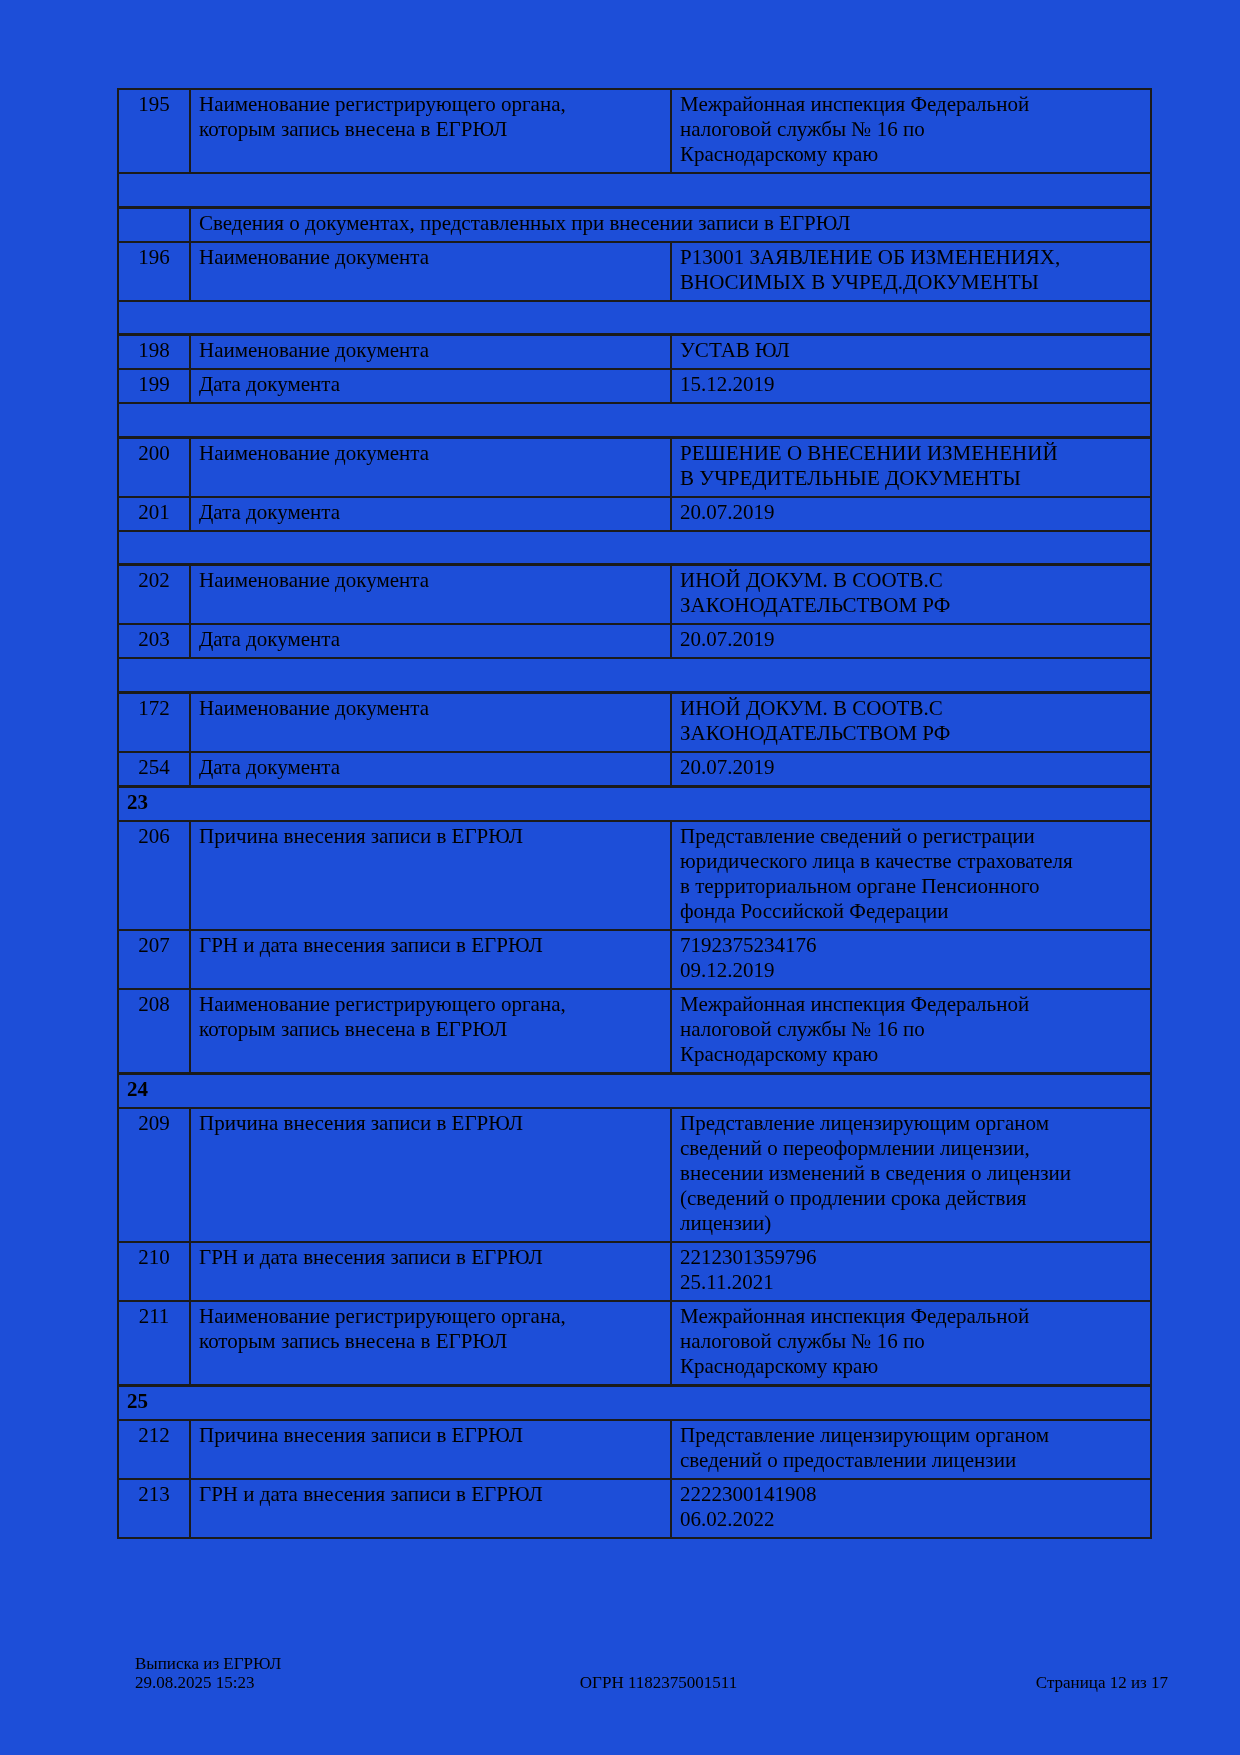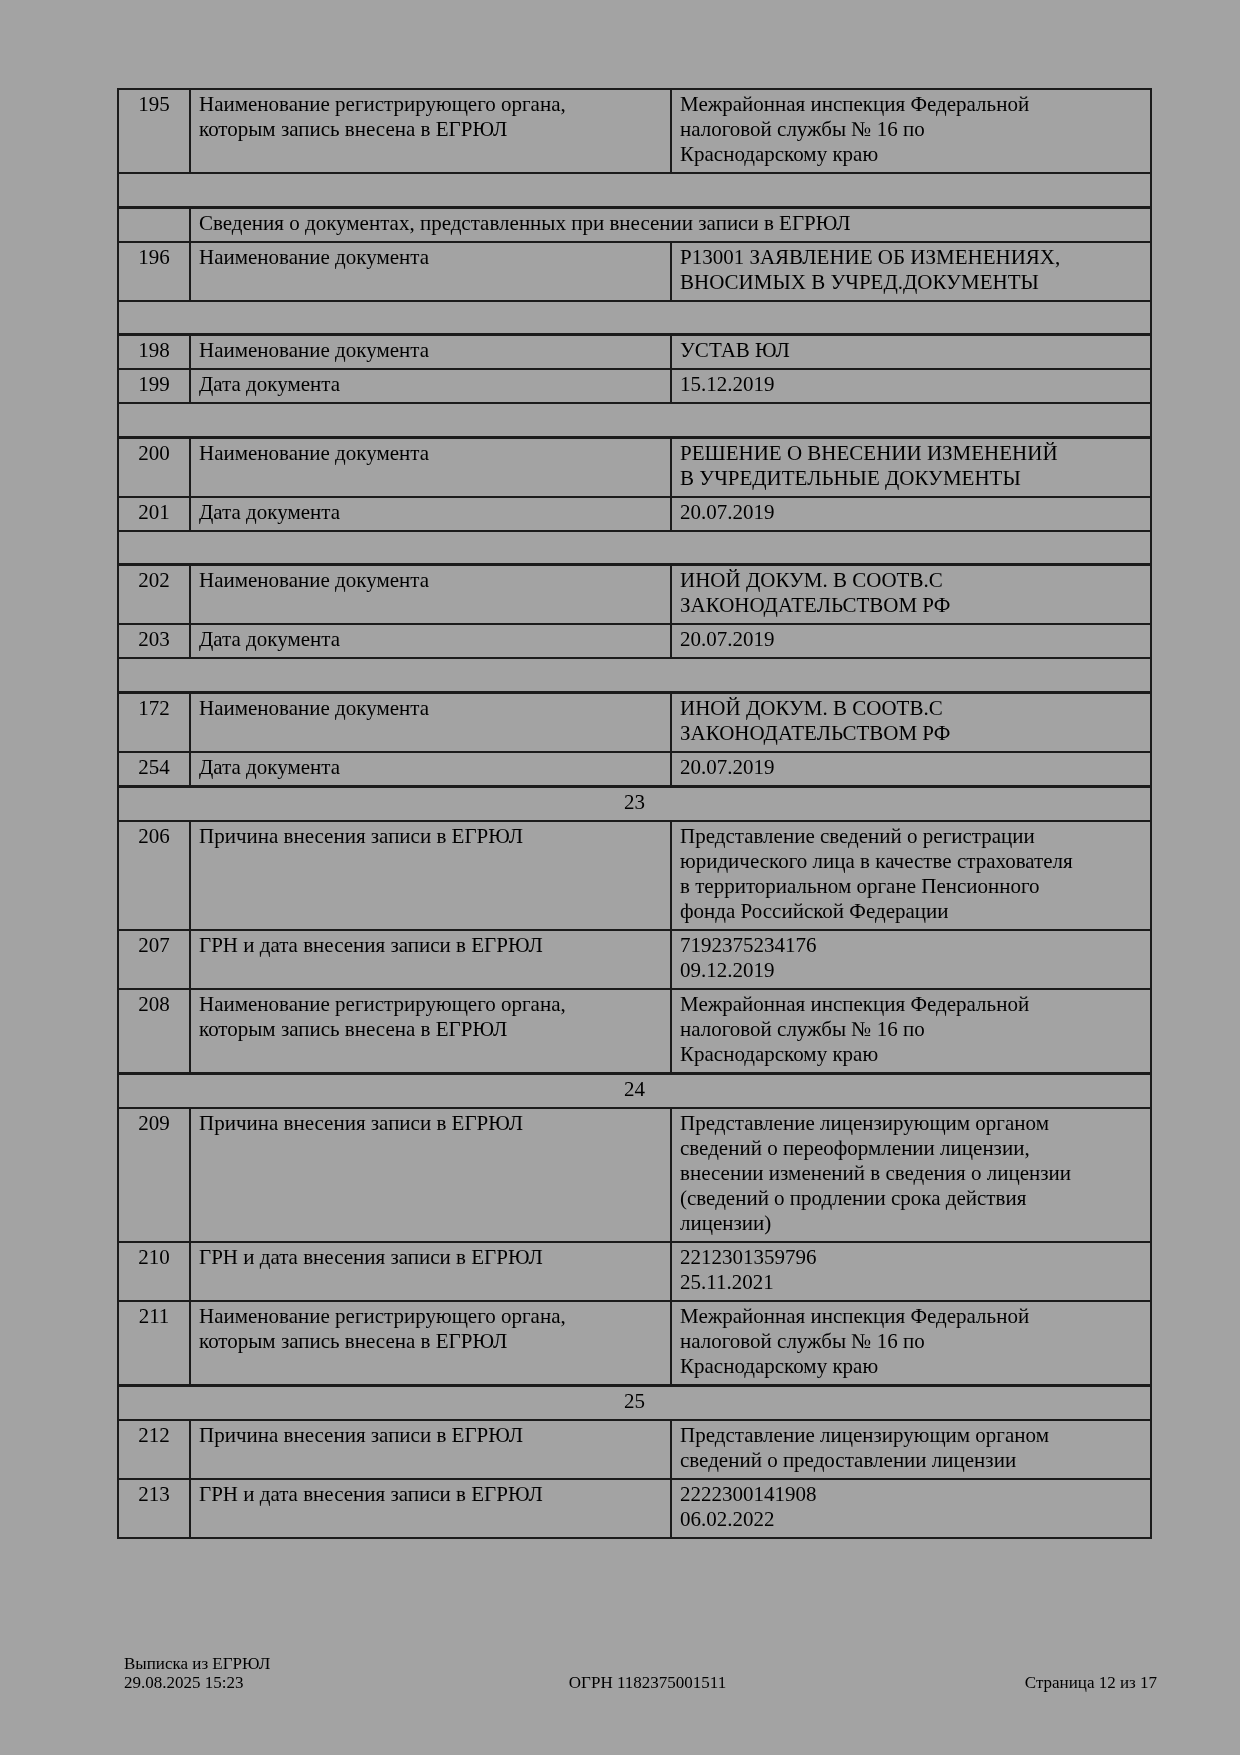--- a/index.html
+++ b/index.html
@@ -10,21 +10,21 @@
   }
   body {
     width: 1240px; height: 1755px;
     position: relative;
     font-family: "Liberation Serif", "DejaVu Serif", serif;
     color: #000;
     overflow: hidden;
   }
   .page {
     position: absolute; inset: 0;
-    background: #a3a3a3;
+    background: #1d4ed8;
   }
   table.egrul {
     position: absolute;
     left: 117px; top: 88px;
     width: 1033px;
     border-collapse: collapse;
     table-layout: fixed;
   }
   table.egrul td {
     border: 2px solid #1b1b1b;
@@ -38,33 +38,32 @@
   td.num {
     text-align: center;
     padding-left: 2px;
     padding-right: 2px;
   }
   td.spacer-cell {
     height: 34px;
     padding: 0;
   }
   td.section-cell {
-    text-align: center;
-    font-weight: normal;
+    font-weight: bold;
     padding: 2px 8px 4px 8px;
     margin-left: 12px;
   }
   td.group-hdr-cell {
     padding: 2px 8px 6px 10px;
   }
   tr.thick-top td { border-top-width: 3px; }
 
   .footer {
     position: absolute;
-    left: 124px; top: 1654px;
+    left: 135px; top: 1654px;
     width: 1033px;
     font-size: 17px;
     line-height: 19px;
     display: flex;
     justify-content: space-between;
     align-items: flex-end;
   }
   .footer .left-block { text-align: left; }
   .footer .center-block { text-align: center; }
   .footer .right-block { text-align: center; }

